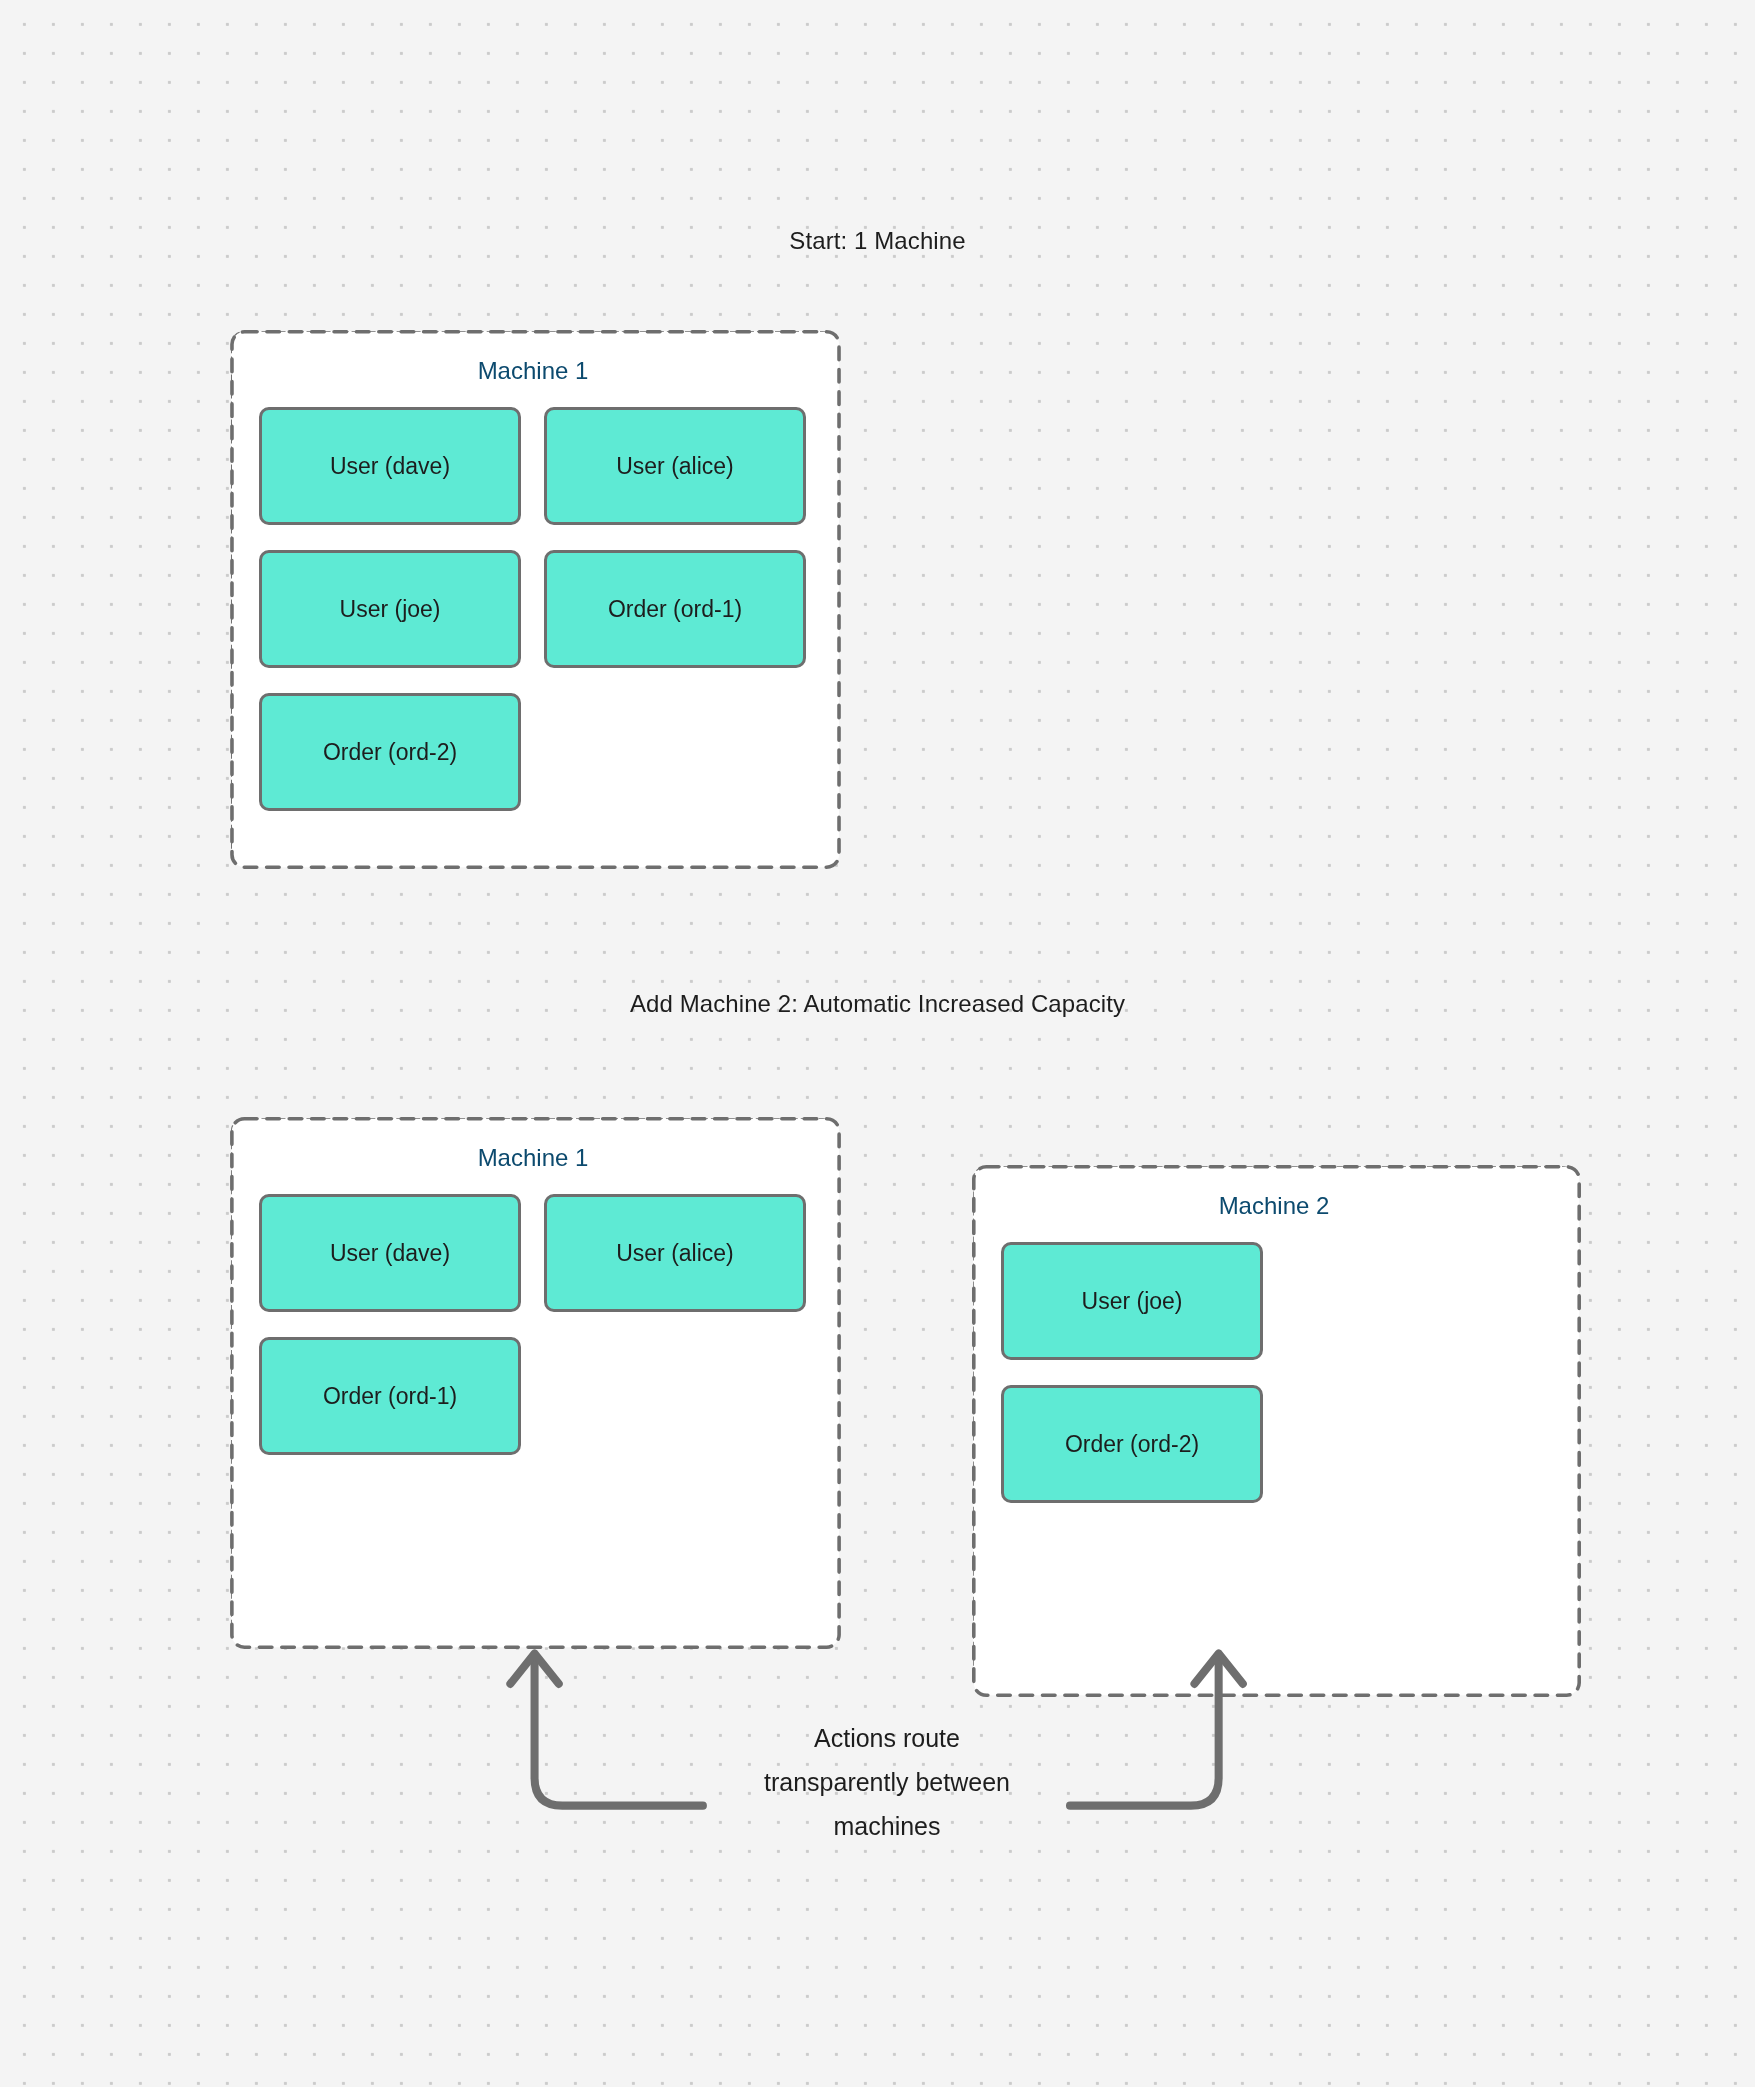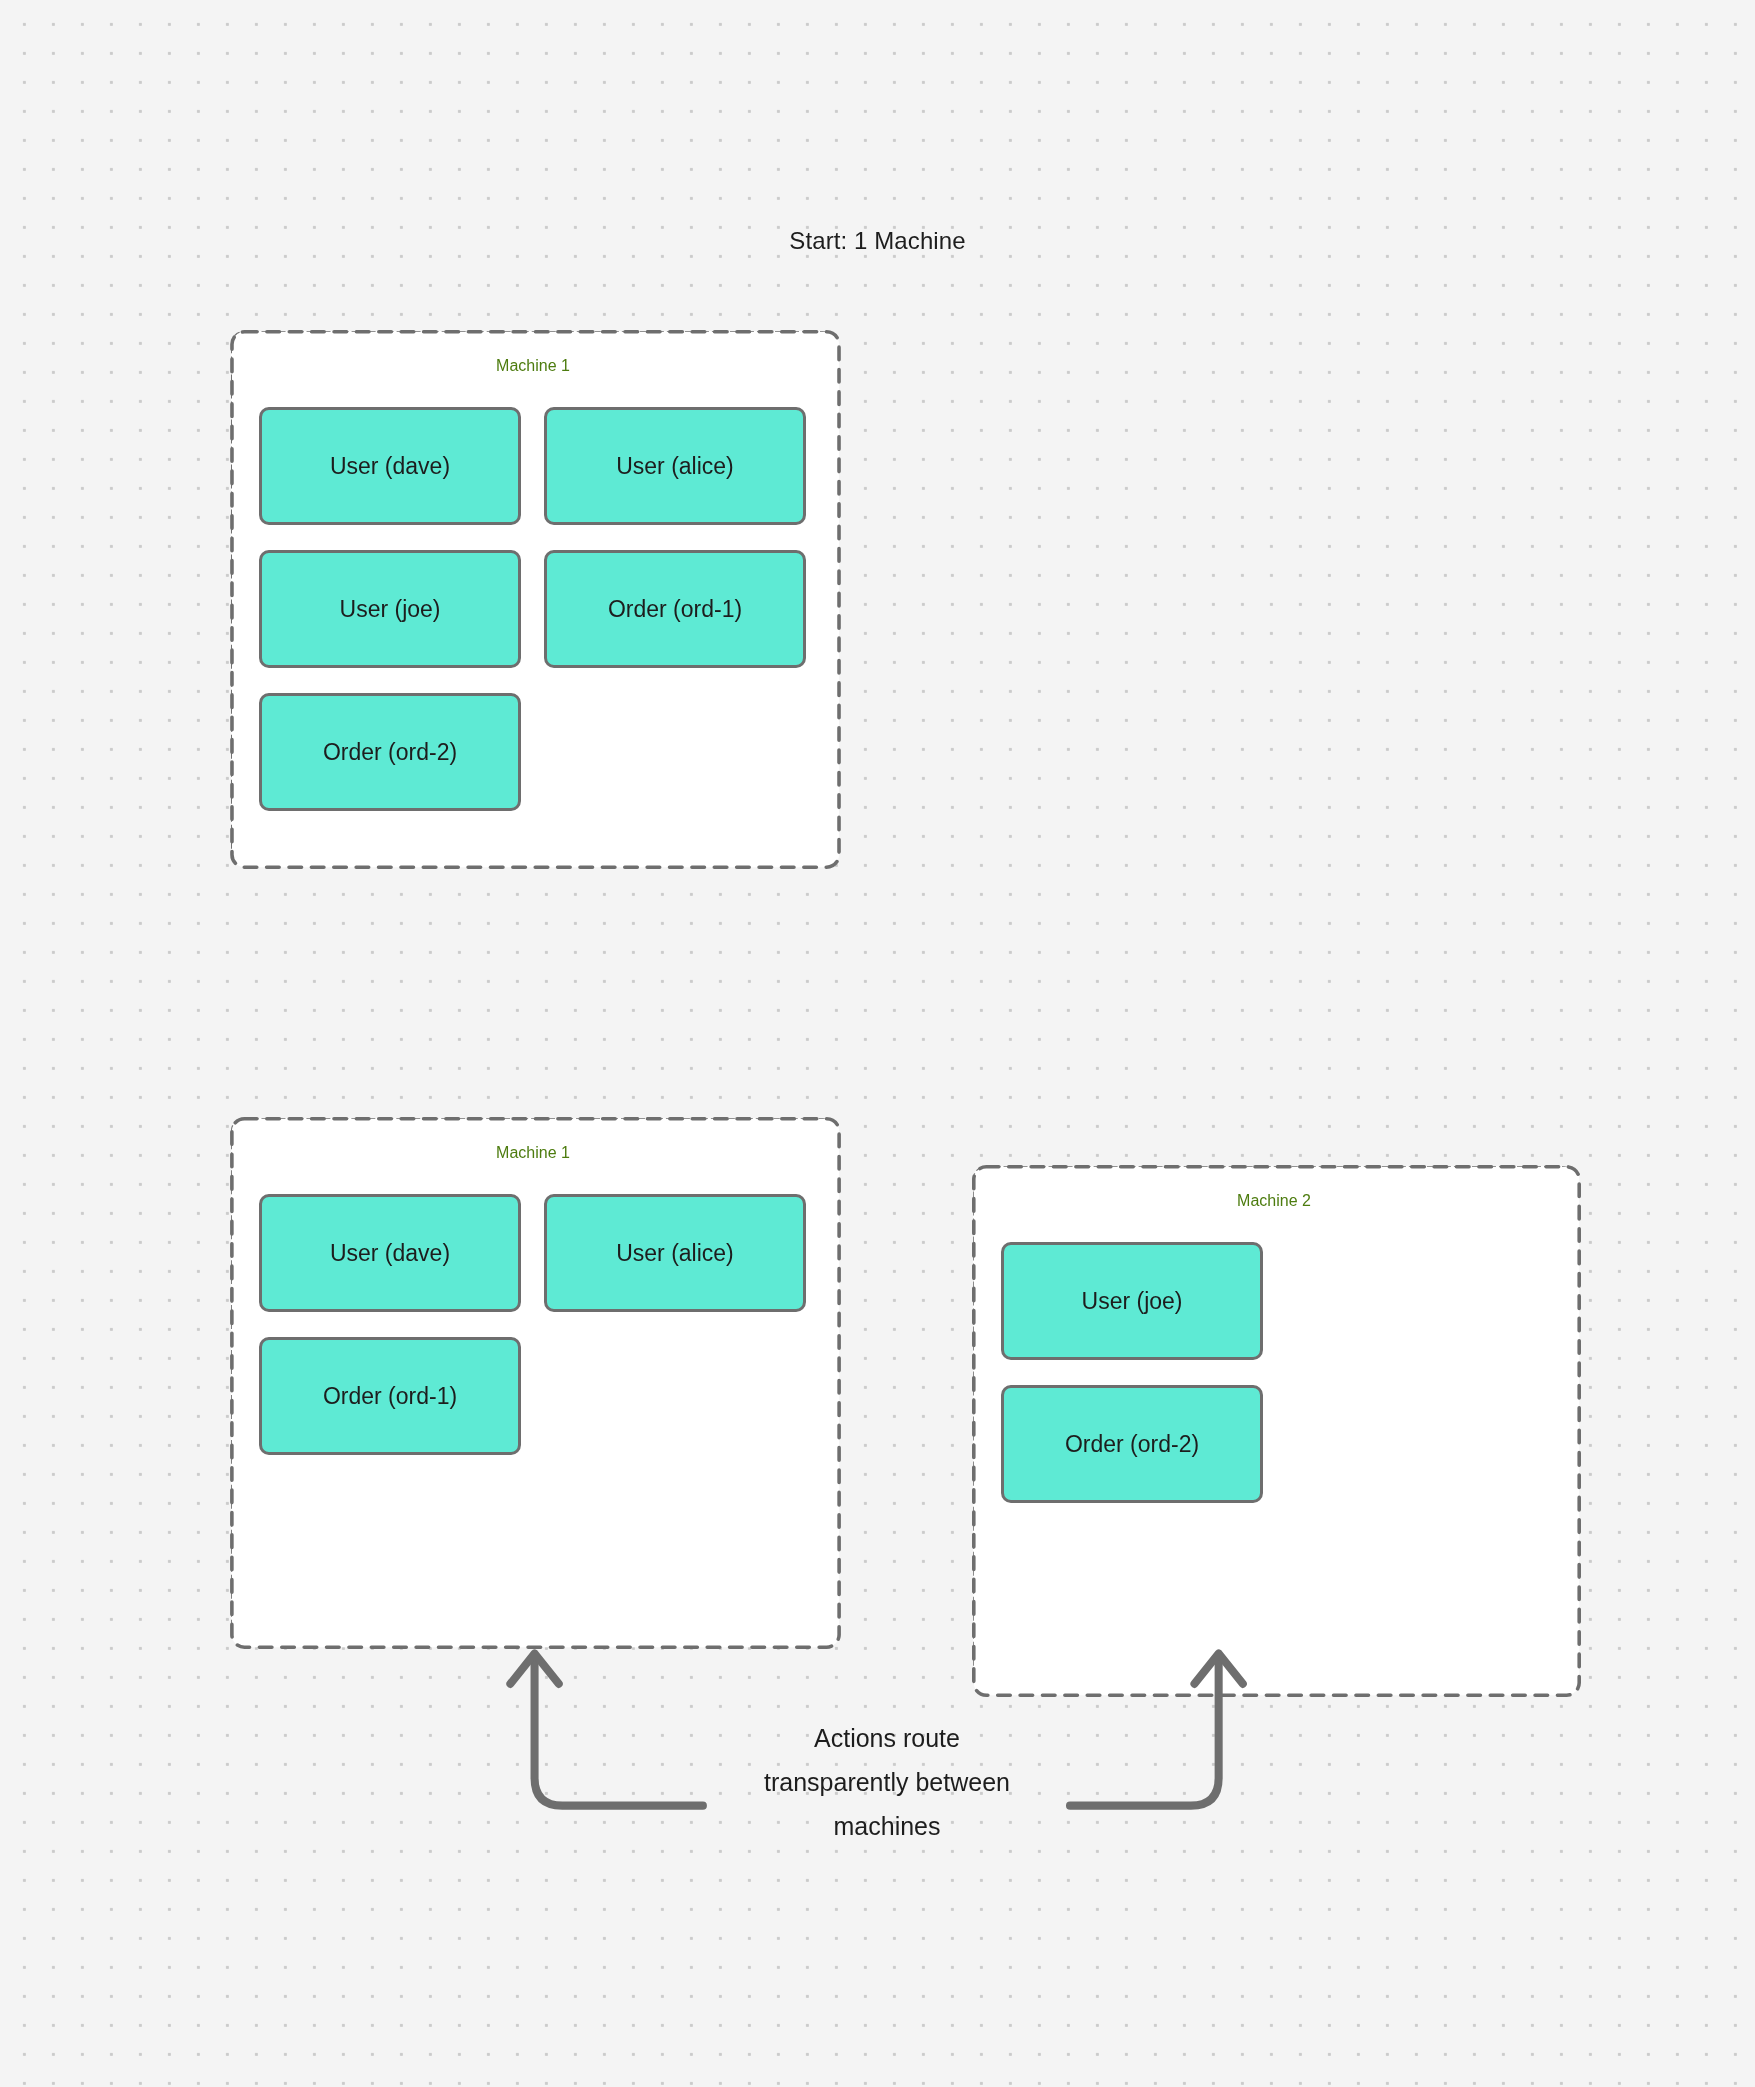--- a/index.html
+++ b/index.html
@@ -58,23 +58,23 @@
     pointer-events: none;
     overflow: visible;
   }
 
   .machine-title {
     position: absolute;
     top: 23px;
     left: 0;
     width: 100%;
     text-align: center;
-    font-size: 16px;
+    font-size: 24px;
     font-weight: 400;
-    color: #4d7c0f;
+    color: #0c4a6e;
   }
 
   .entities {
     position: absolute;
     top: 73px;
     left: 25px;
     right: 25px;
     display: flex;
     flex-wrap: wrap;
     gap: 25px 23px;
@@ -155,20 +155,21 @@
     <div class="machine-title">Machine 1</div>
     <div class="entities">
       <div class="entity">User (dave)</div>
       <div class="entity">User (alice)</div>
       <div class="entity">User (joe)</div>
       <div class="entity">Order (ord-1)</div>
       <div class="entity">Order (ord-2)</div>
     </div>
   </div>
 
+  <div class="section-title section-title-2">Add Machine 2: Automatic Increased Capacity</div>
 
   <div class="machine" id="machine-stage2-1">
     <svg class="machine-svg" width="611" height="532" viewBox="0 0 682 594">
       <rect x="2" y="2" width="678" height="590" rx="14" ry="14" fill="#ffffff" stroke="#6e6e6e" stroke-width="4" stroke-dasharray="14 11" stroke-linecap="round"></rect>
     </svg>
     <div class="machine-title">Machine 1</div>
     <div class="entities">
       <div class="entity">User (dave)</div>
       <div class="entity">User (alice)</div>
       <div class="entity">Order (ord-1)</div>

